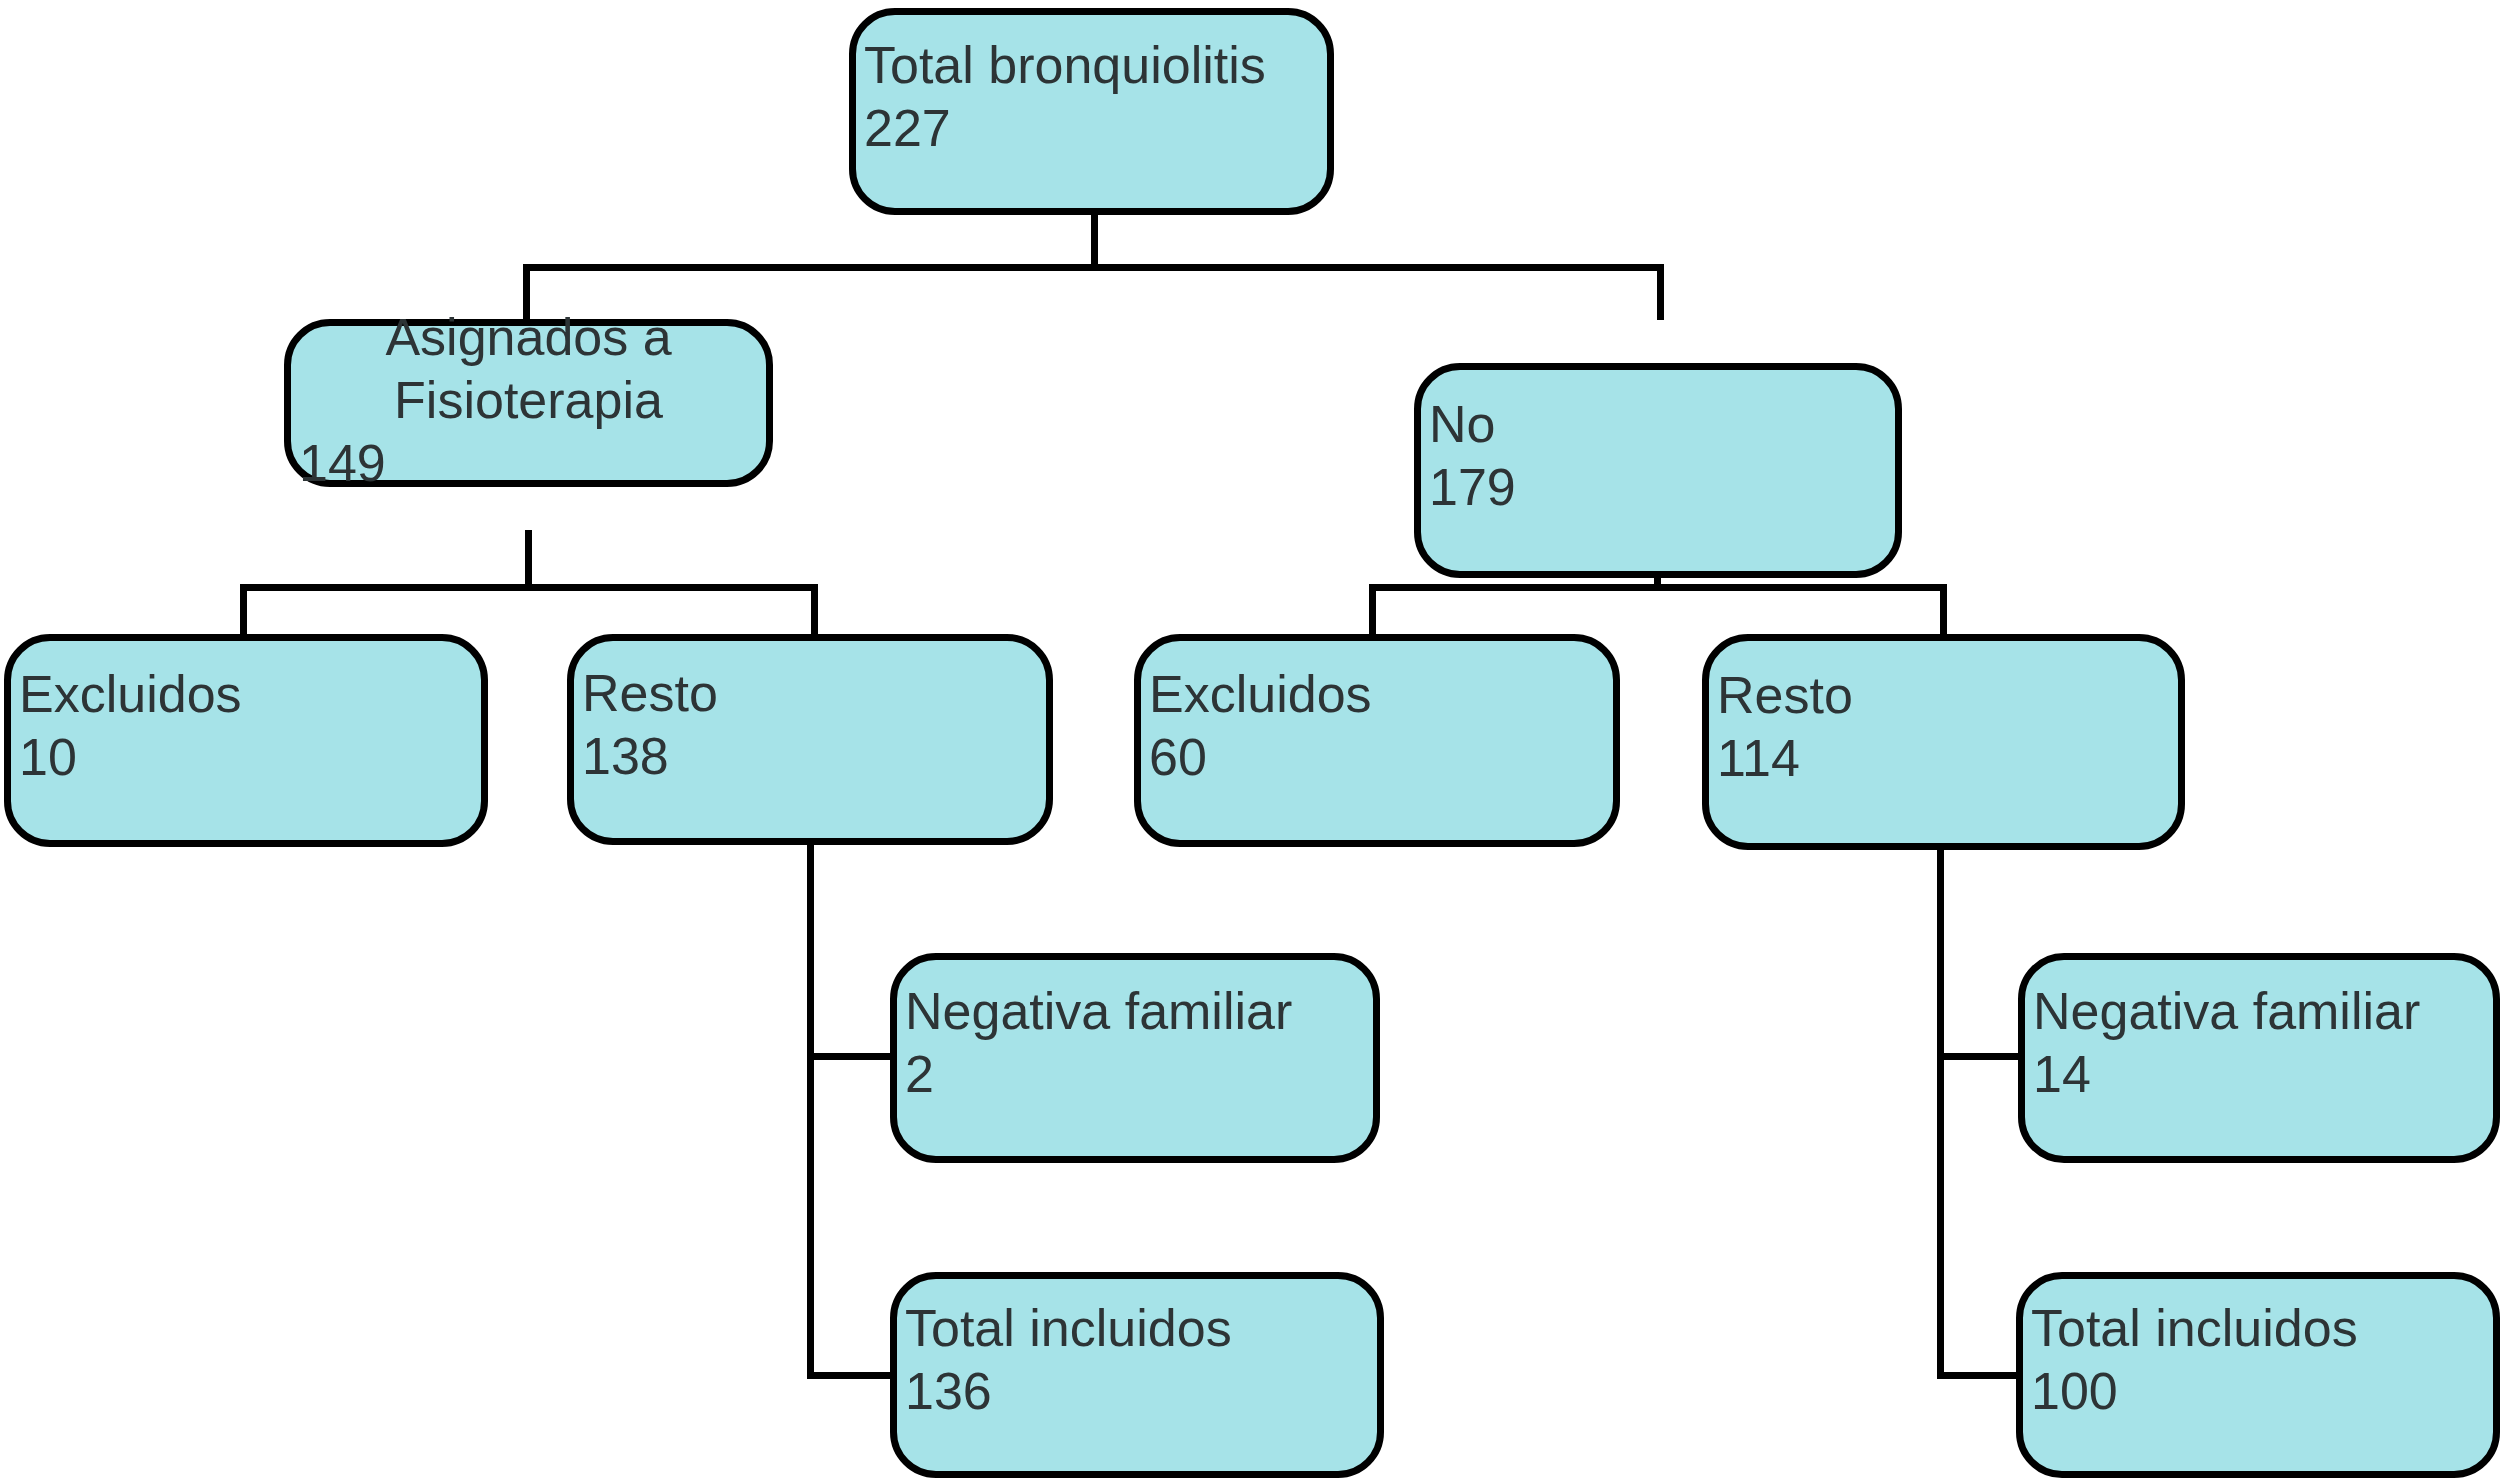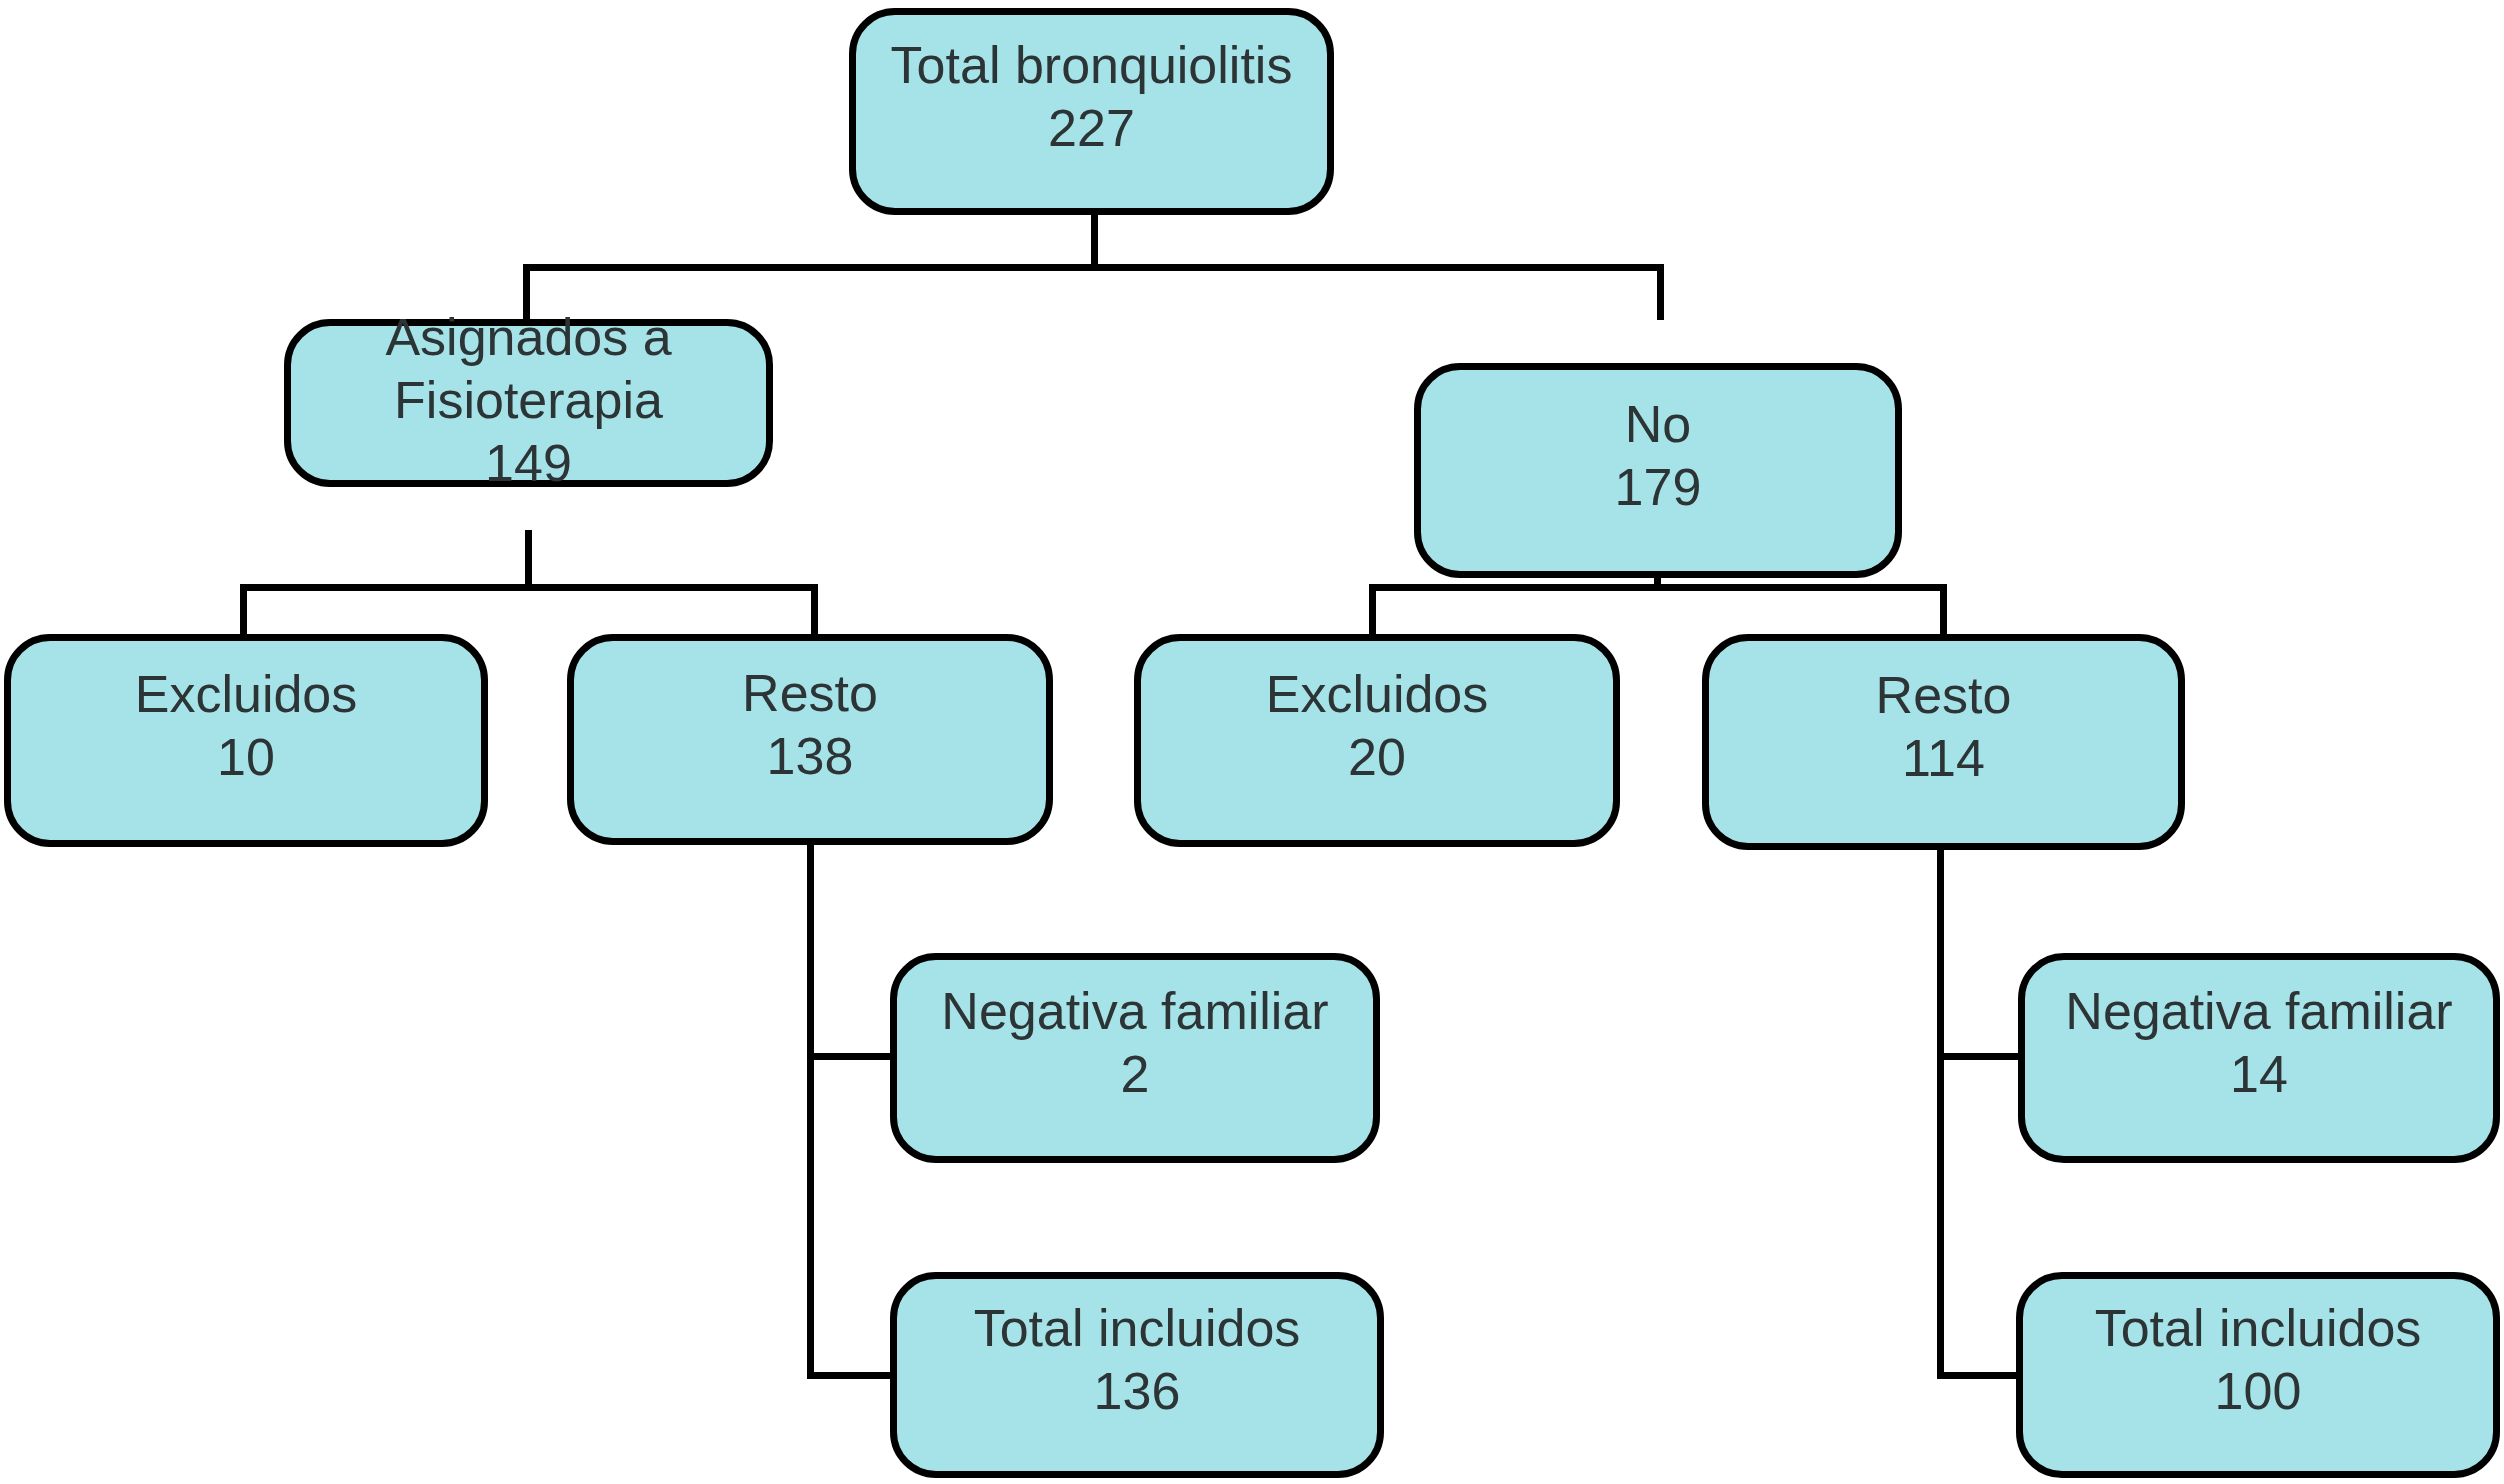--- a/index.html
+++ b/index.html
@@ -17,21 +17,21 @@
   }
   .node {
     position: absolute;
     box-sizing: border-box;
     background: #a6e3e8;
     border: 7px solid #000000;
     border-radius: 46px;
     color: #2d3436;
     display: flex;
     flex-direction: column;
-    align-items: center;
+    align-items: flex-start;
     justify-content: center;
     text-align: center;
     font-size: 52px;
     line-height: 63px;
     padding: 0 8px 30px 8px;
     z-index: 2;
   }
   .node.tall { padding-bottom: 6px; }
   .node .lbl, .node .val { display: block; }
   .line {
@@ -88,21 +88,21 @@
     <span class="val">10</span>
   </div>
 
   <div class="node" style="left:567px; top:634px; width:486px; height:211px;">
     <span class="lbl">Resto</span>
     <span class="val">138</span>
   </div>
 
   <div class="node" style="left:1134px; top:634px; width:486px; height:213px;">
     <span class="lbl">Excluidos</span>
-    <span class="val">20</span>
+    <span class="val">60</span>
   </div>
 
   <div class="node" style="left:1702px; top:634px; width:483px; height:216px;">
     <span class="lbl">Resto</span>
     <span class="val">114</span>
   </div>
 
   <div class="node" style="left:890px; top:953px; width:490px; height:210px;">
     <span class="lbl">Negativa familiar</span>
     <span class="val">2</span>

